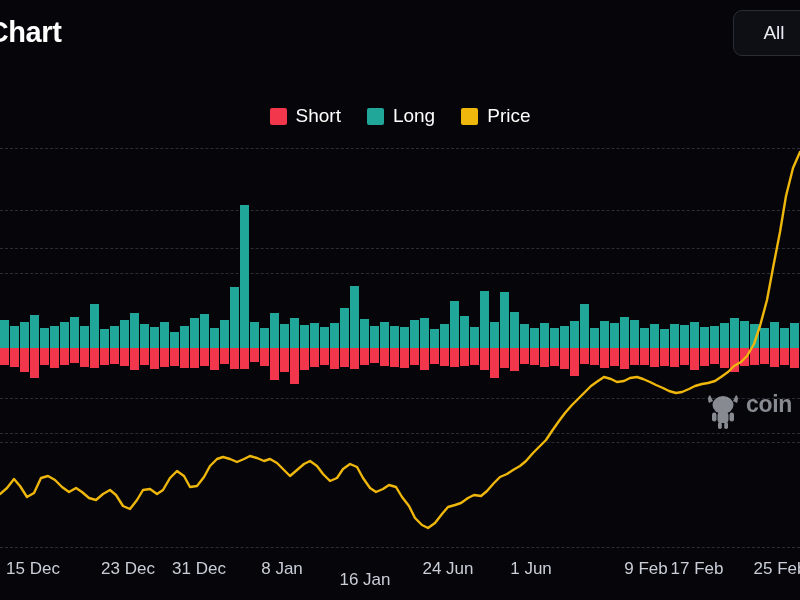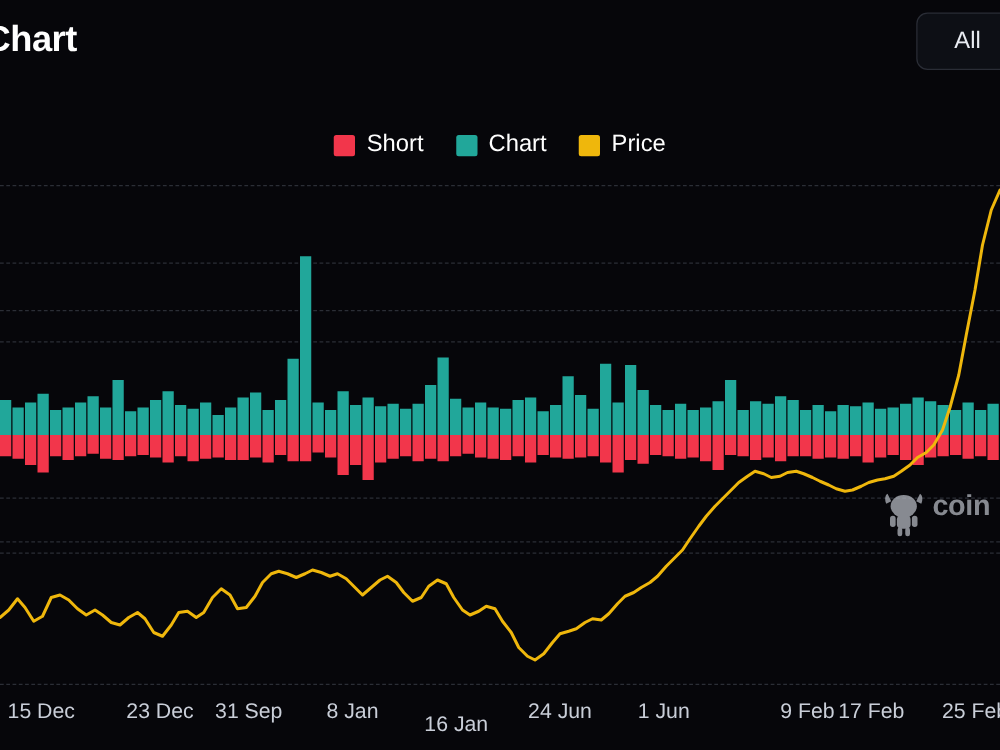--- a/index.html
+++ b/index.html
@@ -69,21 +69,21 @@
     <div class="range-btn">All</div>
   </div>
 
   <div class="legend">
     <div class="legend-item">
       <span class="legend-swatch" style="background: rgb(242, 54, 75);"></span>
       <span class="legend-label">Short</span>
     </div>
     <div class="legend-item">
       <span class="legend-swatch" style="background: rgb(33, 167, 154);"></span>
-      <span class="legend-label">Chart</span>
+      <span class="legend-label">Long</span>
     </div>
     <div class="legend-item">
       <span class="legend-swatch" style="background: rgb(239, 183, 12);"></span>
       <span class="legend-label">Price</span>
     </div>
   </div>
 
   <div class="plot">
     <div id="gridlines">
         <div class="gridline" style="top: 18px;"></div>
@@ -328,21 +328,21 @@
         <rect x="12" y="31" width="3.8" height="7" rx="1.8"></rect>
         <rect x="18.2" y="31" width="3.8" height="7" rx="1.8"></rect>
       </g>
     </svg>
     <span class="wm-text">coin</span>
   </div>
 
   <div class="xaxis" id="xaxis">
       <div class="xtick" style="left: 33px;">15 Dec</div>
       <div class="xtick" style="left: 128px;">23 Dec</div>
-      <div class="xtick" style="left: 199px;">31 Sep</div>
+      <div class="xtick" style="left: 199px;">31 Dec</div>
       <div class="xtick" style="left: 282px;">8 Jan</div>
       <div class="xtick" style="left: 365px; margin-top: 11px;">16 Jan</div>
       <div class="xtick" style="left: 448px;">24 Jun</div>
       <div class="xtick" style="left: 531px;">1 Jun</div>
       <div class="xtick" style="left: 646px;">9 Feb</div>
       <div class="xtick" style="left: 697px;">17 Feb</div>
       <div class="xtick" style="left: 780px;">25 Feb</div>
     </div>
 
 </div>

